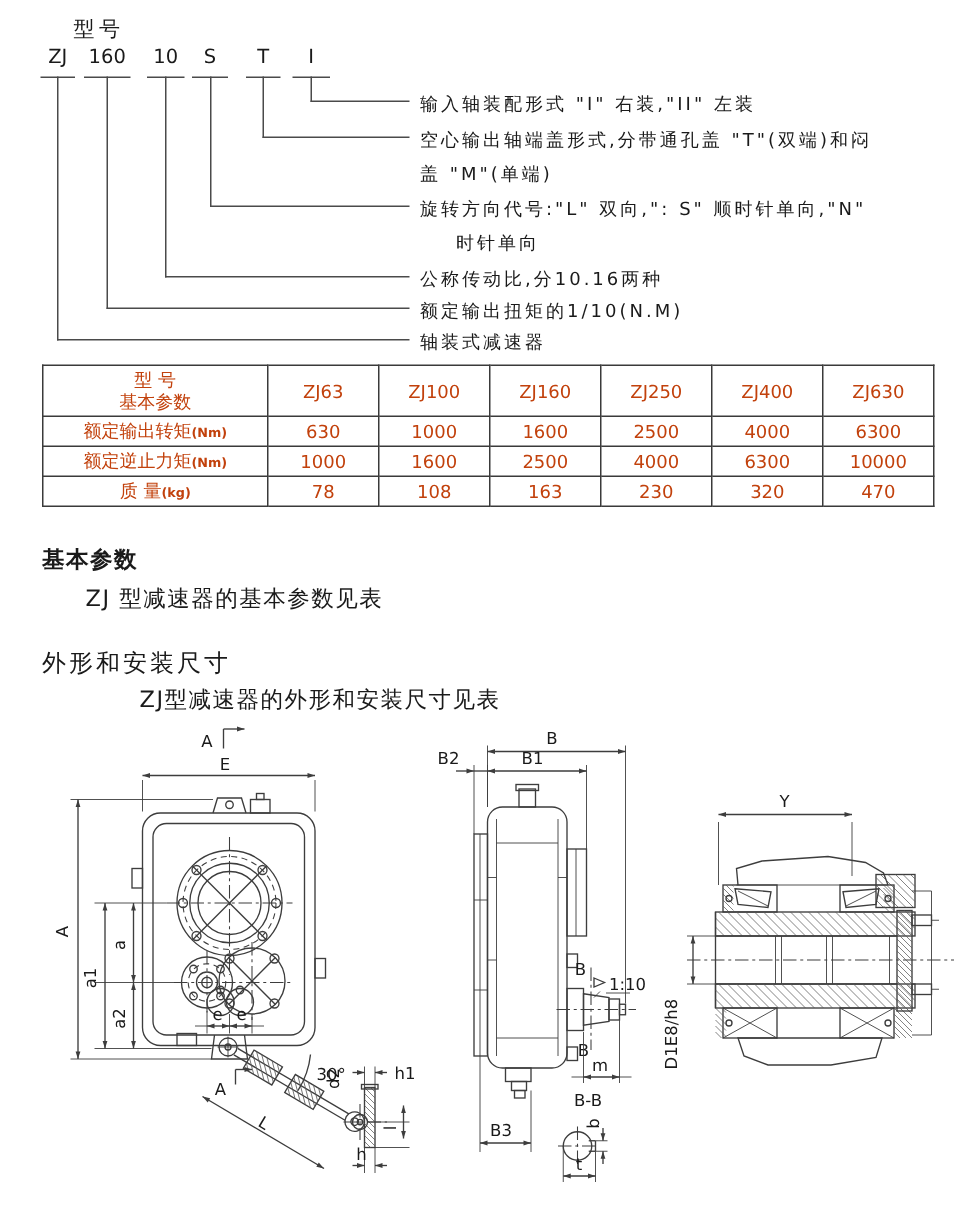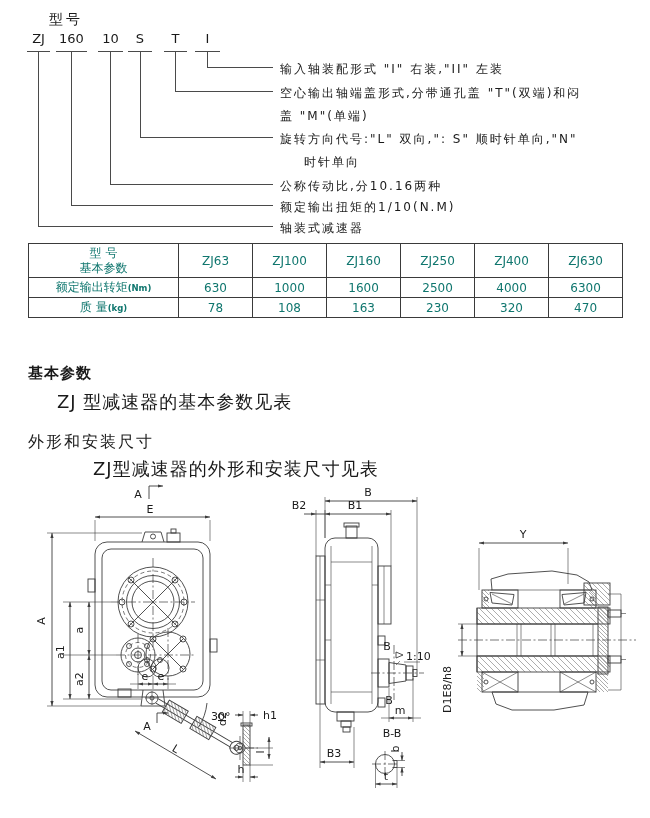--- a/index.html
+++ b/index.html
@@ -5,29 +5,29 @@
   html,body{margin:0;padding:0;background:#e8e8e8;}
   #page{position:relative;width:650px;height:818px;background:#ffffff;overflow:hidden;
         font-family:"DejaVu Sans","Liberation Sans",sans-serif;color:#1a1a1a;}
   .abs{position:absolute;}
   
   .mc-title{position:absolute;font-size:14px;letter-spacing:3px;}
   .code{position:absolute;top:31px;text-align:center;font-size:13px;border-bottom:1px solid #4a4a4a;padding-bottom:5px;}
   .conn{position:absolute;border-left:1px solid #4a4a4a;border-bottom:1px solid #4a4a4a;}
   .expl{position:absolute;left:280px;font-size:12px;letter-spacing:2px;white-space:nowrap;}
   
-  .ptable{position:absolute;left:28px;top:243px;width:594px;border-collapse:collapse;table-layout:fixed;font-size:12px;color:#0f766e;}
+  .ptable{position:absolute;left:28px;top:243px;width:594px;border-collapse:collapse;table-layout:fixed;font-size:12px;color:#c2410c;}
   .ptable td{border:1px solid #3a3a3a;text-align:center;padding:0;height:19px;overflow:hidden;}
   .ptable tr.hrow td{height:33px;}
   .ptable .unit{font-size:8.5px;font-weight:bold;}
   .hcell div{line-height:15px;}
   
   .h-bold{position:absolute;font-size:15px;font-weight:bold;letter-spacing:1px;}
   .h-plain{position:absolute;font-size:16px;letter-spacing:2px;}
-  .body-text{position:absolute;font-size:18px;letter-spacing:1px;}
+  .body-text{position:absolute;font-size:15px;letter-spacing:1px;}
   .note-text{position:absolute;font-size:11px;letter-spacing:0.5px;}
   
   svg line,svg rect,svg circle,svg path,svg polygon,svg polyline{stroke:#3d3d3d;fill:none;stroke-width:0.9;}
   svg .ext{stroke-width:0.6;}
   svg .cl{stroke-dasharray:9 2.5 2 2.5;stroke-width:0.7;}
   svg .dash{stroke-dasharray:4 3;stroke-width:0.7;}
   svg g.hatch line{stroke:#5a5a5a;stroke-width:0.5;}
   svg text{font-family:"DejaVu Sans","Liberation Sans",sans-serif;font-size:11px;fill:#1a1a1a;stroke:none;}
 </style>
 </head>
@@ -92,20 +92,29 @@
       <td colspan="2">ZJ630</td>
     </tr>
     <tr>
       <td><span>额定输出转矩</span><span class="unit">(Nm)</span></td>
       <td colspan="2">630</td>
       <td colspan="2">1000</td>
       <td colspan="2">1600</td>
       <td colspan="2">2500</td>
       <td colspan="2">4000</td>
       <td colspan="2">6300</td>
+    </tr>
+    <tr>
+      <td><span>额定逆止力矩</span><span class="unit">(Nm)</span></td>
+      <td colspan="2">1000</td>
+      <td colspan="2">1600</td>
+      <td colspan="2">2500</td>
+      <td colspan="2">4000</td>
+      <td colspan="2">6300</td>
+      <td colspan="2">10000</td>
     </tr>
     <tr>
       <td><span>质  量</span><span class="unit">(kg)</span></td>
       <td colspan="2">78</td>
       <td colspan="2">108</td>
       <td colspan="2">163</td>
       <td colspan="2">230</td>
       <td colspan="2">320</td>
       <td colspan="2">470</td>
     </tr>

